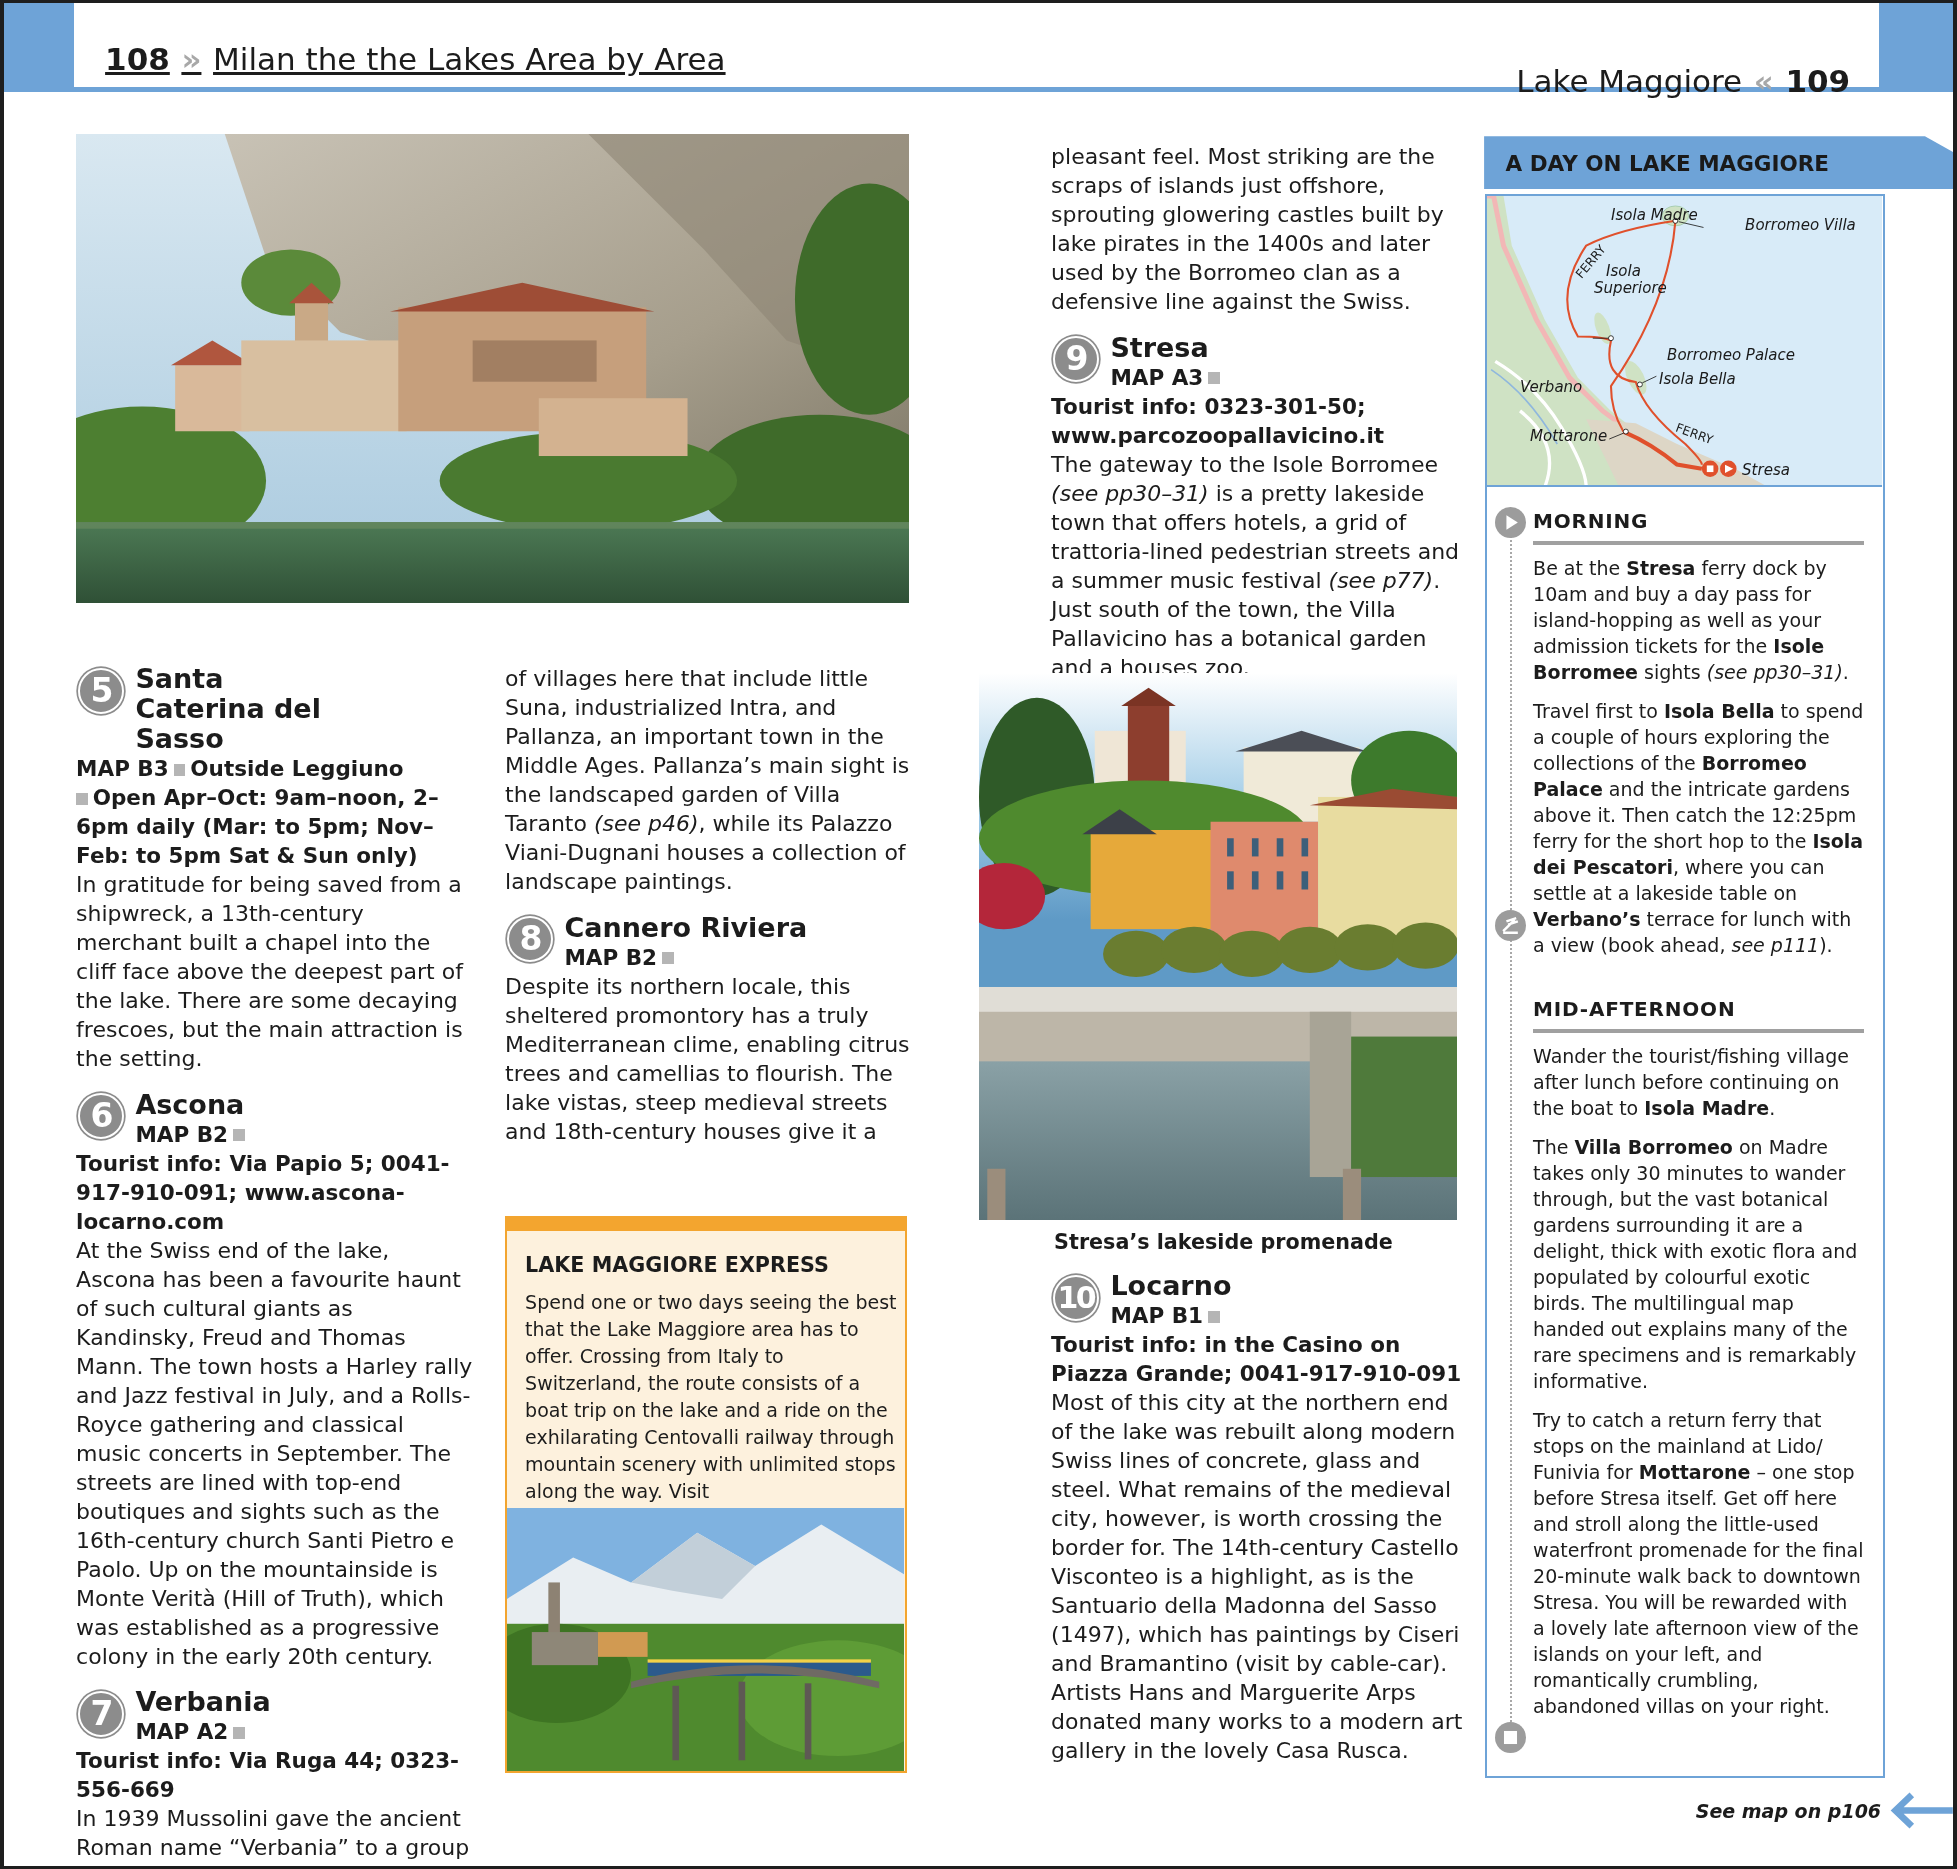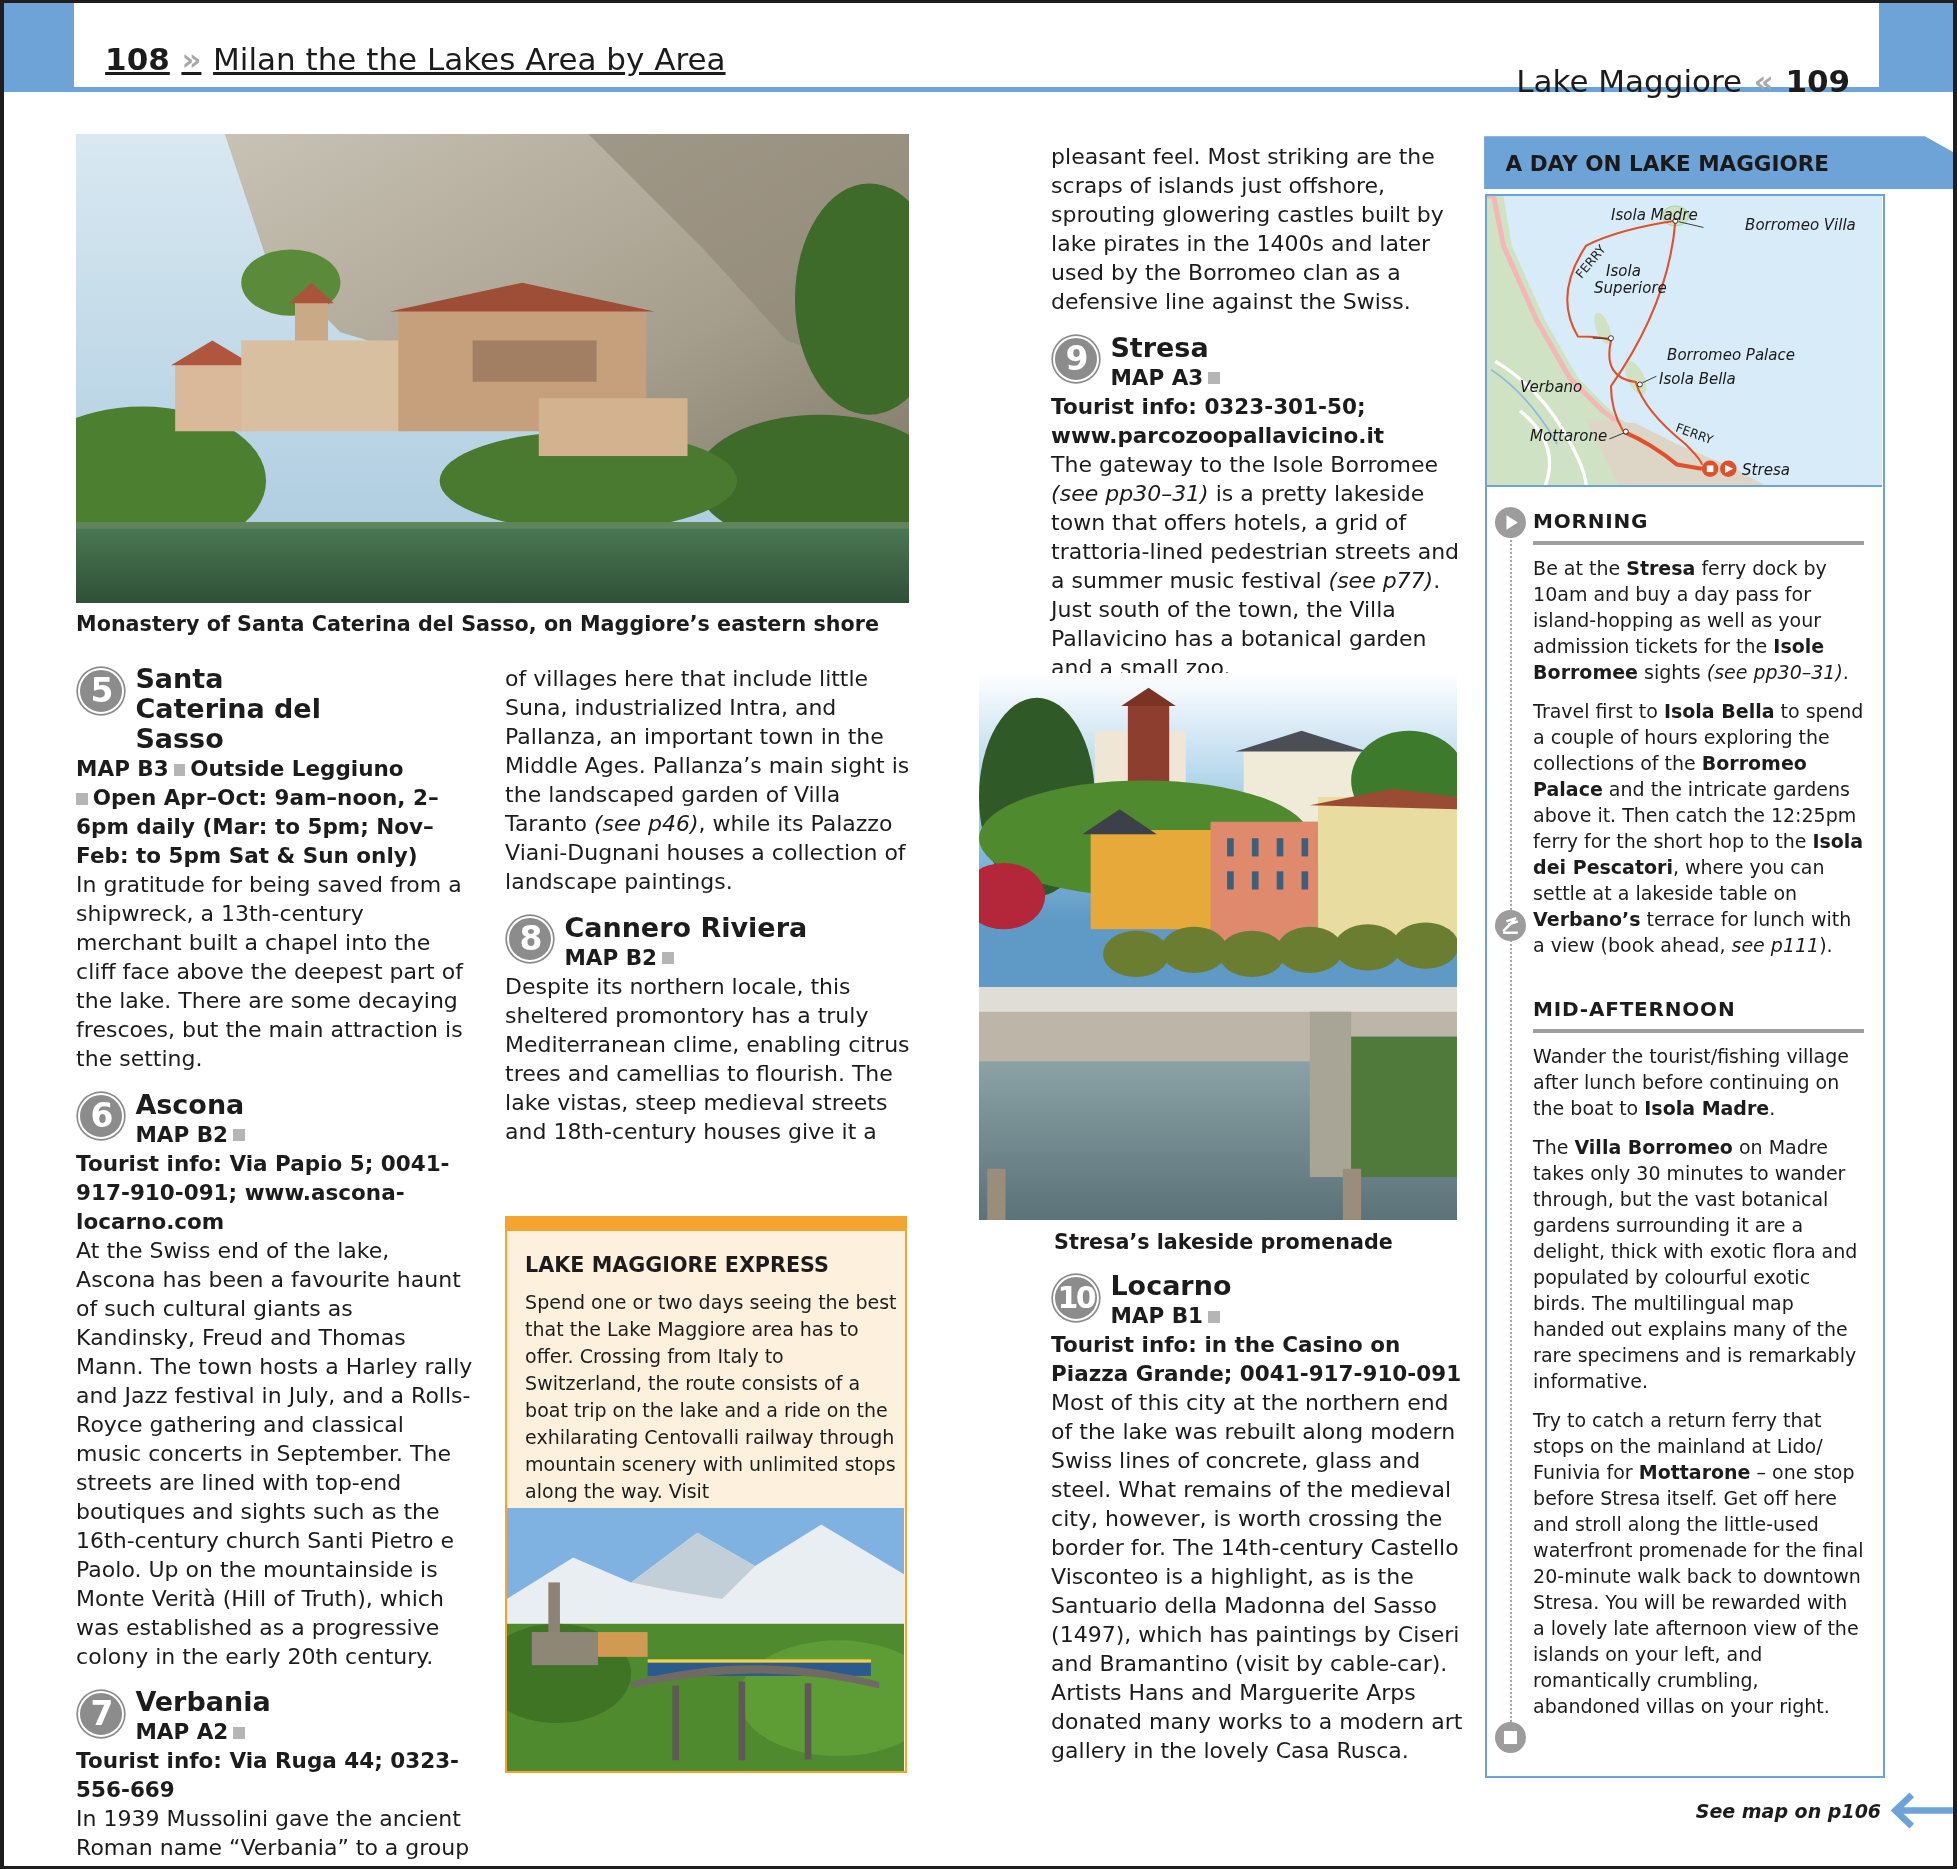--- a/index.html
+++ b/index.html
@@ -107,21 +107,20 @@
       <polygon points="258,205 285,180 312,205" fill="#a9543b"></polygon>
       <rect x="200" y="250" width="200" height="110" fill="#d8bfa0"></rect>
       <rect x="390" y="210" width="300" height="150" fill="#c69f7c"></rect>
       <polygon points="380,215 540,180 700,215" fill="#9e4d36"></polygon>
       <rect x="480" y="250" width="150" height="50" fill="#8a6a52" opacity="0.6"></rect>
       <rect x="560" y="320" width="180" height="70" fill="#d3b290"></rect>
       <rect x="0" y="470" width="1008" height="98" fill="url(#lake1)"></rect>
       <rect x="0" y="470" width="1008" height="8" fill="#6a8a60" opacity="0.7"></rect>
     </svg>
   </div>
-  <div class="caption" style="left:72px; top:609px;">Monastery of Santa Caterina del Sasso, on Maggiore’s eastern shore</div>
 
   <div class="col col1a">
     <div class="entry">
       <div class="entry-head">
         <div class="num-circle">5</div>
         <div class="entry-title" style="width:215px">Santa Caterina del Sasso</div>
       </div>
       <div class="info">
         <span>MAP B3</span><span class="sq"></span><span>Outside Leggiuno</span><br>
         <span class="sq" style="margin-left:0"></span><span>Open Apr–Oct: 9am–noon, 2–6pm daily (Mar: to 5pm; Nov–Feb: to 5pm Sat &amp; Sun only)</span>
@@ -199,21 +198,21 @@
     <div class="entry">
       <div class="entry-head">
         <div class="num-circle">9</div>
         <div>
           <div class="entry-title">Stresa</div>
           <div class="info"><span>MAP A3</span><span class="sq"></span></div>
         </div>
       </div>
       <div class="info">Tourist info: 0323-301-50; www.parcozoopallavicino.it</div>
       <div class="body">
-        <span>The gateway to the Isole Borromee </span><span class="it">(see pp30–31)</span><span> is a pretty lakeside town that offers hotels, a grid of trattoria-lined pedestrian streets and a summer music festival </span><span class="it">(see p77)</span><span>. Just south of the town, the Villa Pallavicino has a botanical garden and a small zoo.</span>
+        <span>The gateway to the Isole Borromee </span><span class="it">(see pp30–31)</span><span> is a pretty lakeside town that offers hotels, a grid of trattoria-lined pedestrian streets and a summer music festival </span><span class="it">(see p77)</span><span>. Just south of the town, the Villa Pallavicino has a botanical garden and a houses zoo.</span>
       </div>
     </div>
   </div>
 
   <div class="photo" style="left:975px; top:670px; width:478px; height:547px;">
     <svg width="478" height="547" viewBox="0 0 578 662" preserveAspectRatio="none">
       <defs>
         <linearGradient id="sky2" x1="0" y1="0" x2="0" y2="1">
             <stop offset="0" stop-color="#ffffff"></stop>
             <stop offset="0.25" stop-color="#9fcbe6"></stop>

